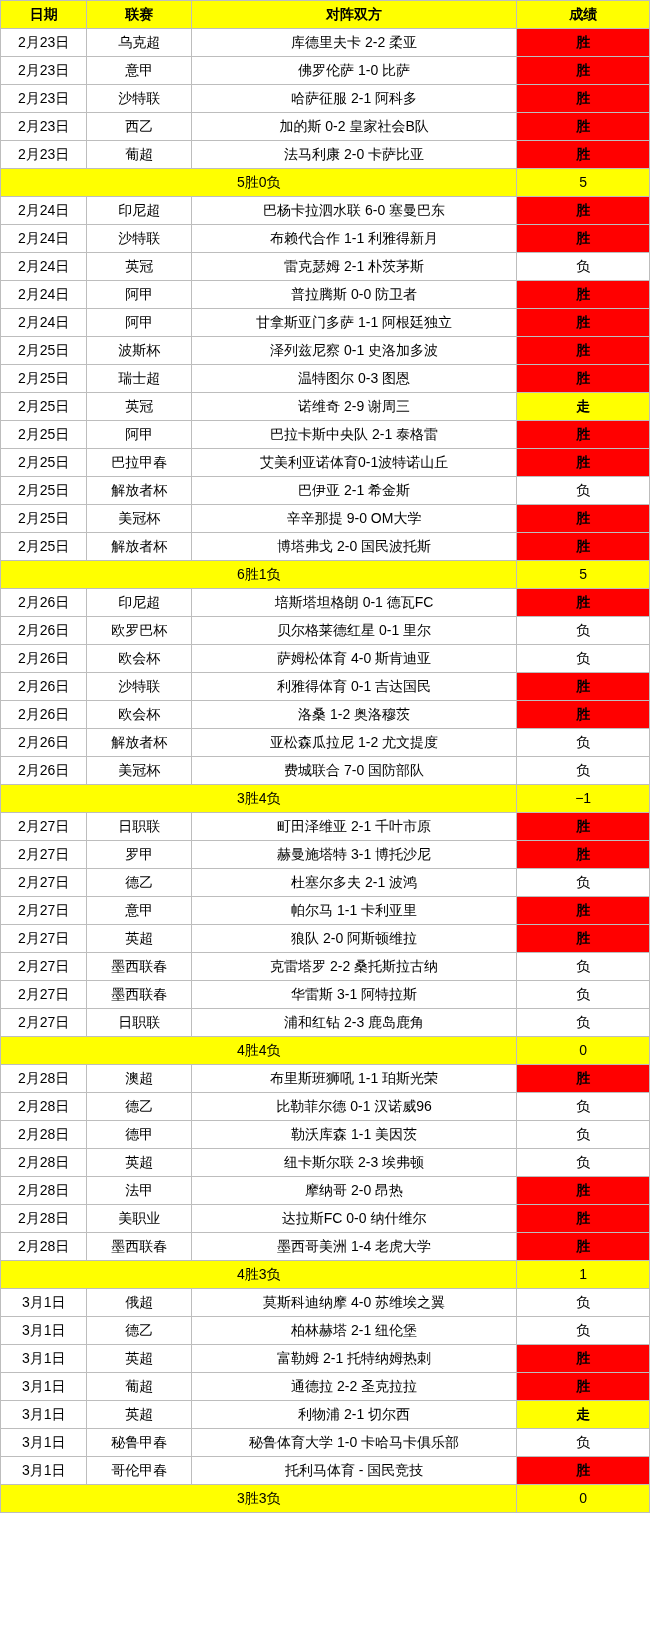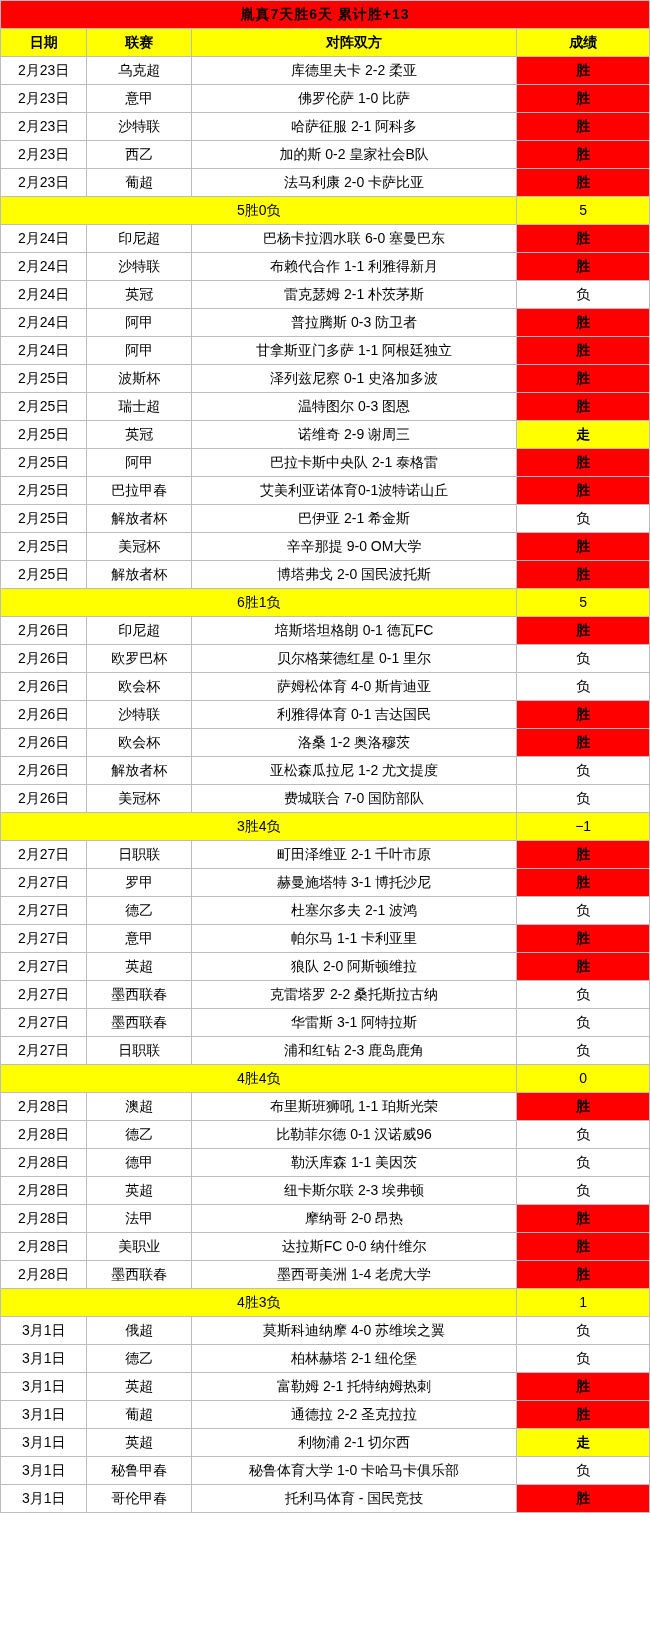--- a/index.html
+++ b/index.html
@@ -81,23 +81,20 @@
 <body>
 
 <table id="sheet">
   <colgroup>
     <col class="c-date">
       <col class="c-league">
       <col class="c-match">
       <col class="c-result">
   </colgroup>
   <tbody id="sheet-body">
-      <tr class="title-row">
-        <td colspan="4">胤真7天胜6天  累计胜+13</td>
-      </tr>
       <tr class="head-row">
         <td>日期</td>
         <td>联赛</td>
         <td>对阵双方</td>
         <td>成绩</td>
       </tr>
       <tr>
         <td class="date">2月23日</td>
         <td class="league">乌克超</td>
         <td class="match">库德里夫卡 2-2 柔亚</td>
@@ -145,21 +142,21 @@
       </tr>
       <tr>
         <td class="date">2月24日</td>
         <td class="league">英冠</td>
         <td class="match">雷克瑟姆 2-1 朴茨茅斯</td>
         <td class="result lose">负</td>
       </tr>
       <tr>
         <td class="date">2月24日</td>
         <td class="league">阿甲</td>
-        <td class="match">普拉腾斯 0-3 防卫者</td>
+        <td class="match">普拉腾斯 0-0 防卫者</td>
         <td class="result win">胜</td>
       </tr>
       <tr>
         <td class="date">2月24日</td>
         <td class="league">阿甲</td>
         <td class="match">甘拿斯亚门多萨 1-1 阿根廷独立</td>
         <td class="result win">胜</td>
       </tr>
       <tr>
         <td class="date">2月25日</td>
@@ -391,15 +388,19 @@
         <td class="date">3月1日</td>
         <td class="league">秘鲁甲春</td>
         <td class="match">秘鲁体育大学 1-0 卡哈马卡俱乐部</td>
         <td class="result lose">负</td>
       </tr>
       <tr>
         <td class="date">3月1日</td>
         <td class="league">哥伦甲春</td>
         <td class="match">托利马体育 - 国民竞技</td>
         <td class="result win">胜</td>
+      </tr>
+      <tr class="sum-row">
+        <td class="sum-label" colspan="3">3胜3负</td>
+        <td class="sum-val">0</td>
       </tr>
     </tbody>
 </table>
 
 </body></html>

